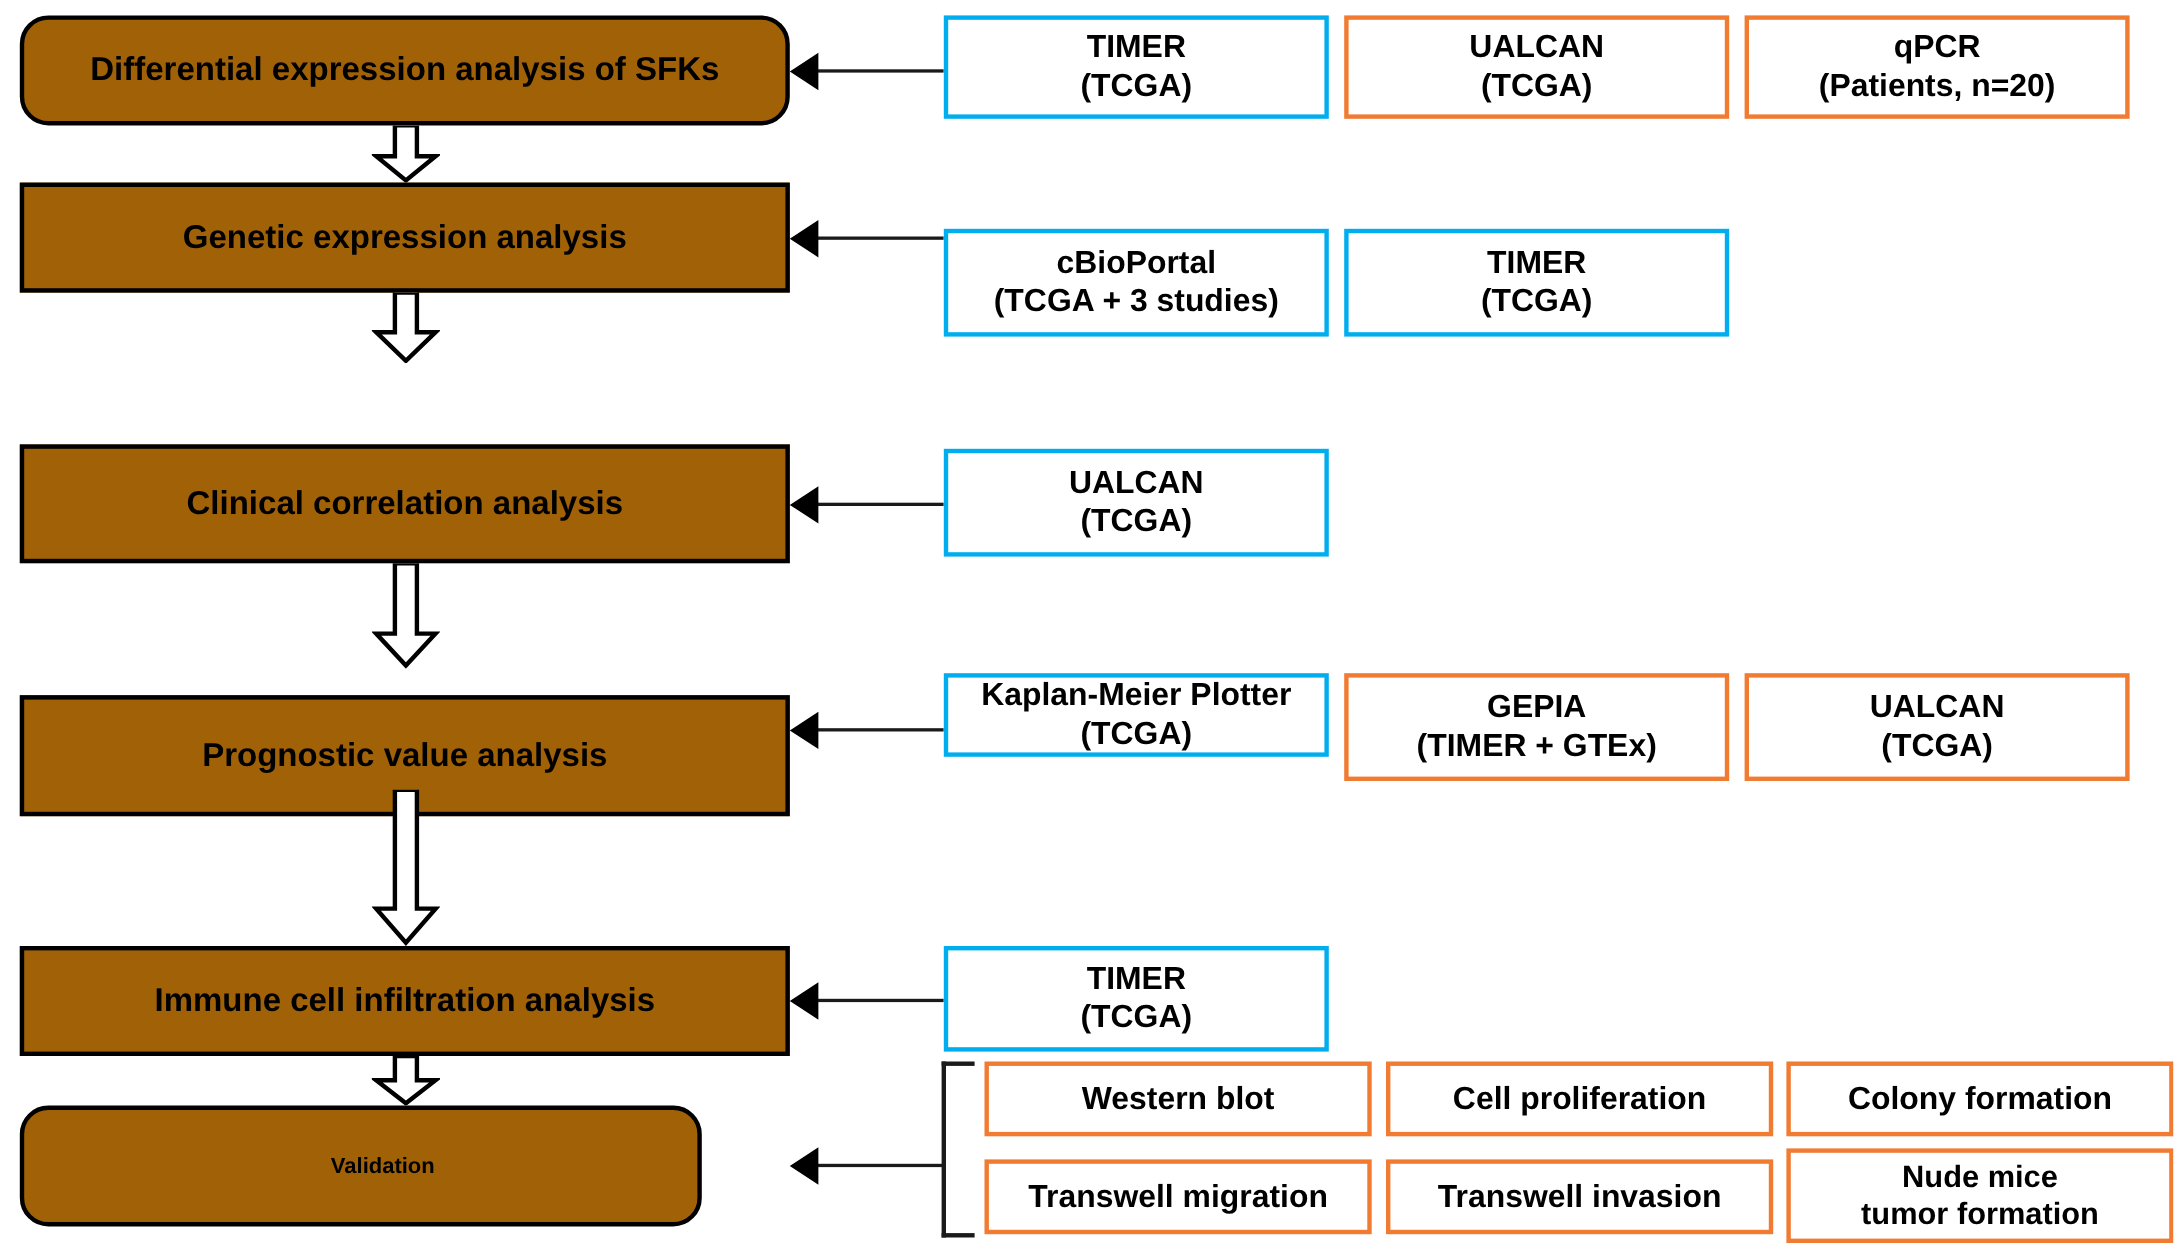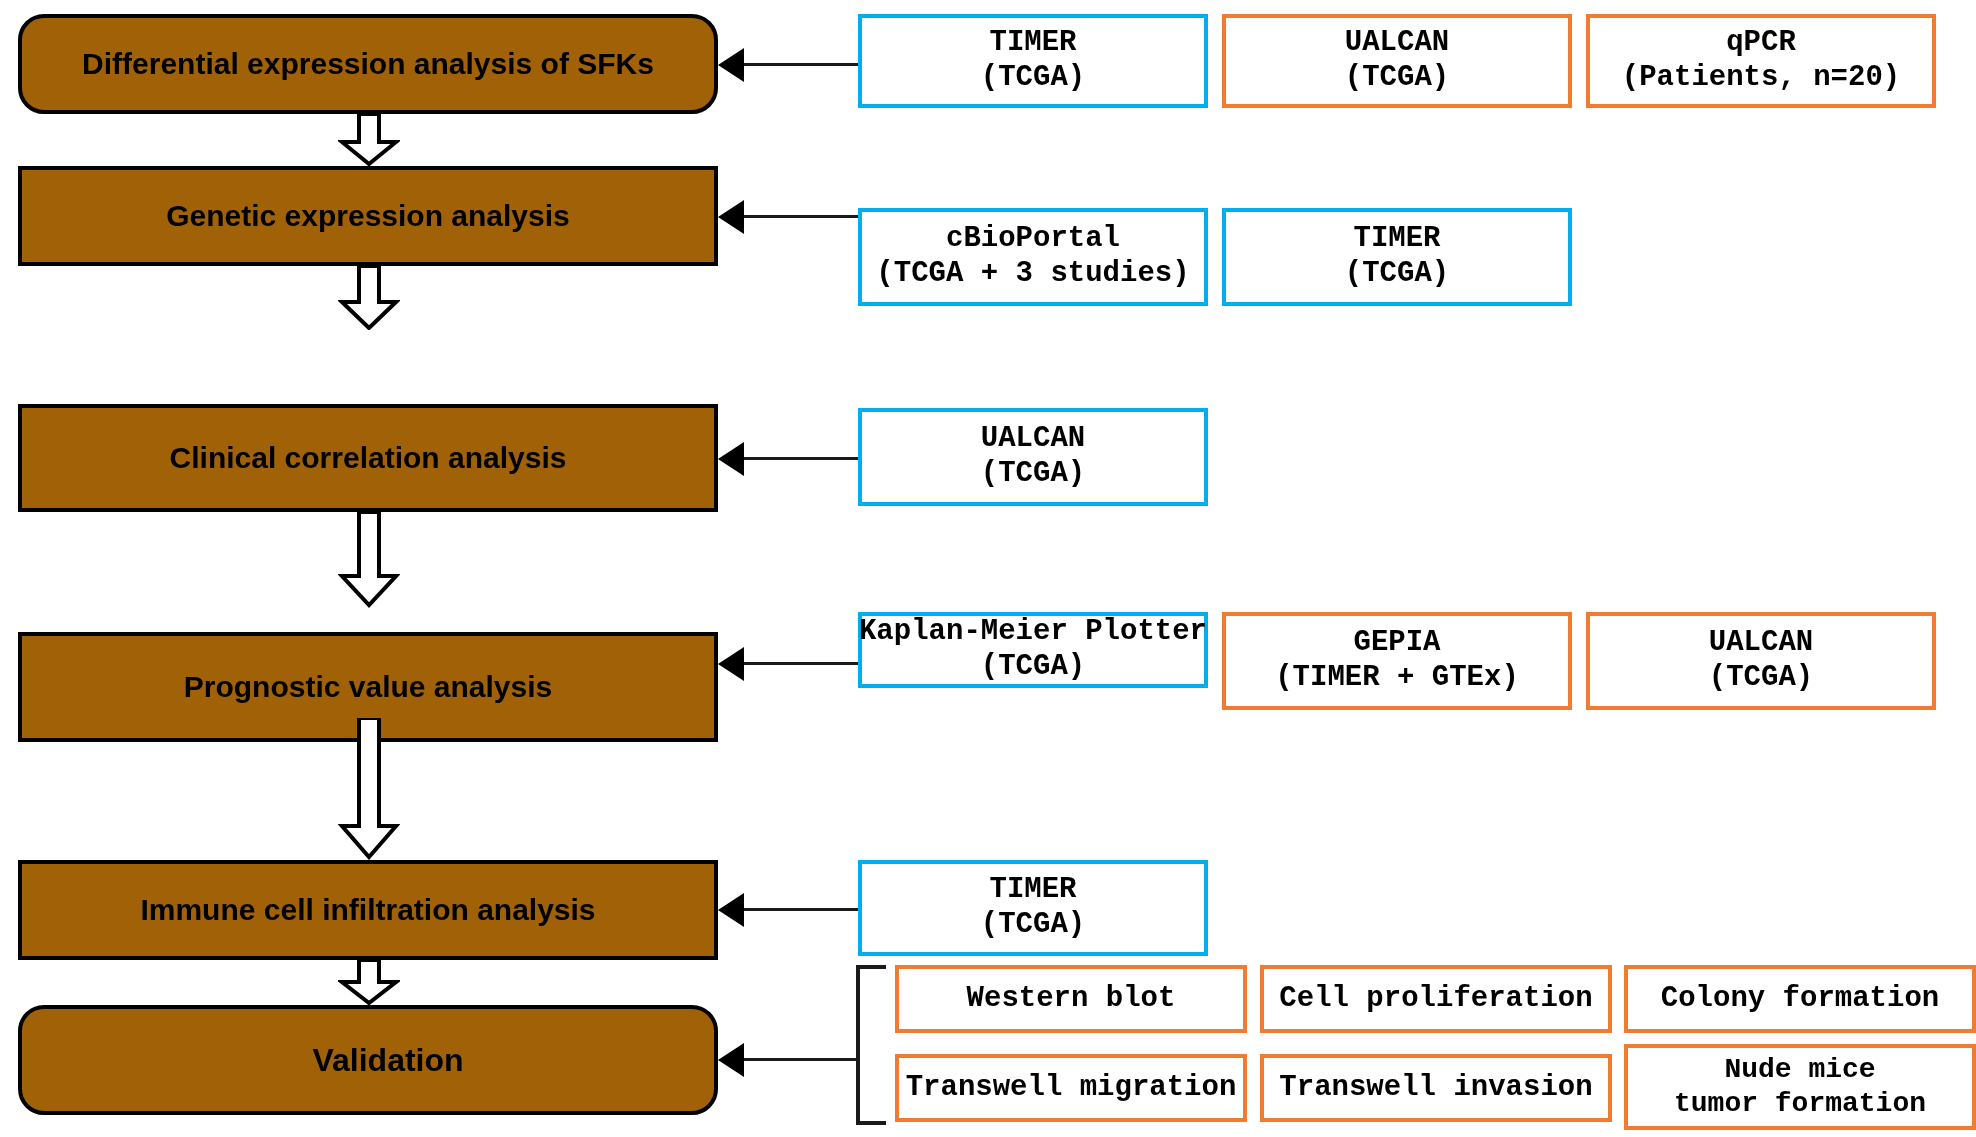--- a/index.html
+++ b/index.html
@@ -41,21 +41,20 @@
     box-sizing: border-box;
     background: #ffffff;
     display: flex;
     flex-direction: column;
     align-items: center;
     justify-content: center;
     text-align: center;
     font-weight: bold;
     color: #000000;
     line-height: 1.2;
-    font-family: Liberation Mono, monospace;
   }
   .srcbox .l1, .srcbox .l2 { display: block; white-space: nowrap; }
   .srcbox.blue   { border: 4px solid #00AEEF; }
   .srcbox.orange { border: 4px solid #F07B31; }
 
   
   .harrow {
     position: absolute;
     height: 3px;
     background: #1a1a1a;
@@ -105,21 +104,21 @@
   </div>
 
   <div class="stage" style="left:18px; top:632px; width:700px; height:110px; font-size:30px;">
     <span class="stage-label">Prognostic value analysis</span>
   </div>
 
   <div class="stage" style="left:18px; top:860px; width:700px; height:100px; font-size:30px;">
     <span class="stage-label">Immune cell infiltration analysis</span>
   </div>
 
-  <div class="stage rounded" style="left:18px; top:1005px; width:700px; height:110px; font-size:32px;padding-left:40px;">
+  <div class="stage rounded" style="left:18px; top:1005px; width:620px; height:110px; font-size:20px;padding-left:40px;">
     <span class="stage-label">Validation</span>
   </div>
 
   <div class="varrow" style="left:338px; top:114px; width:62px; height:52px;">
     <svg width="62" height="52" viewBox="0 0 62 52">
       <polygon points="21,0 41,0 41,28 58,28 31,50 4,28 21,28" fill="#ffffff" stroke="#000000" stroke-width="4" stroke-linejoin="miter"></polygon>
     </svg>
   </div>
 
   <div class="varrow" style="left:338px; top:266px; width:62px; height:64px;">

